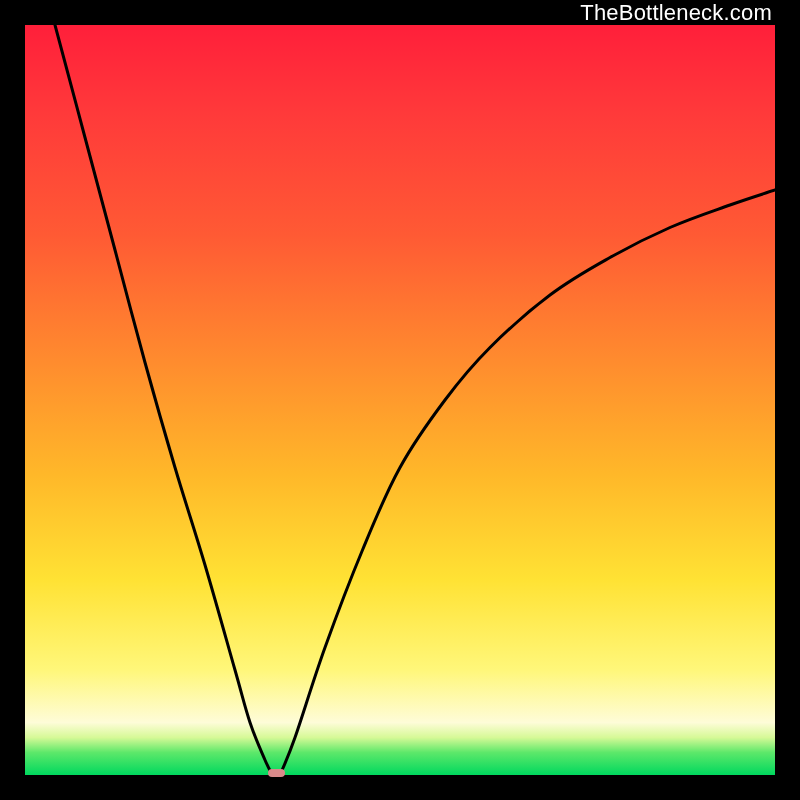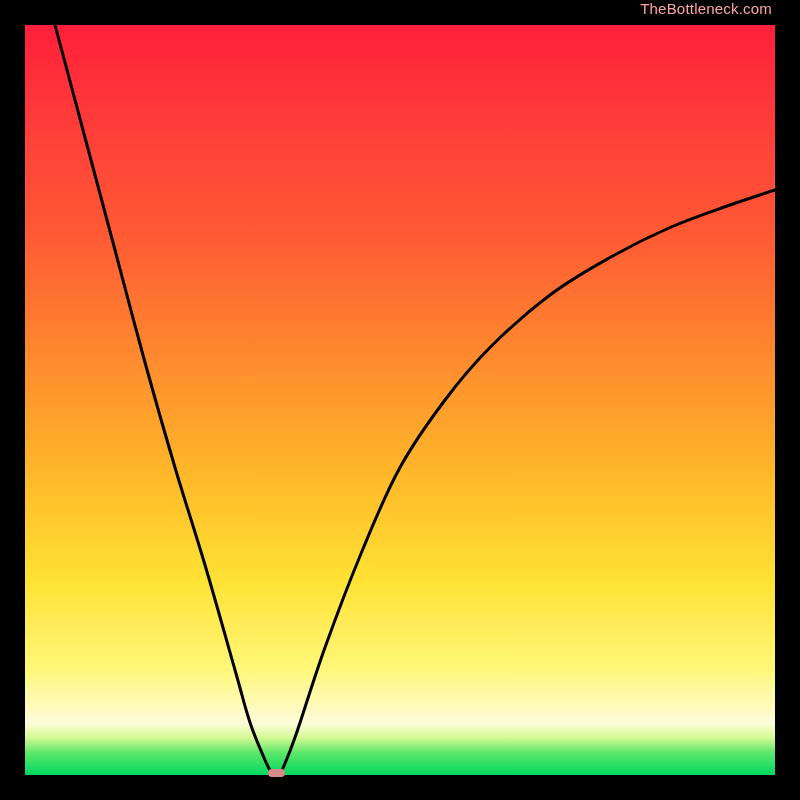--- a/index.html
+++ b/index.html
@@ -36,22 +36,22 @@
       #fefcd8 93%,
       #d6f997 95%,
       #5de86a 97%,
       #00d85e 100%
     );
   }
   .watermark {
     position: absolute;
     top: 0px;
     right: 28px;
-    color: #fca5a5;
-    font-size: 15px;
+    color: #ffffff;
+    font-size: 22px;
     font-weight: 500;
     letter-spacing: 0.2px;
     user-select: none;
   }
   svg.curve {
     position: absolute;
     left: 0;
     top: 0;
     width: 750px;
     height: 750px;

